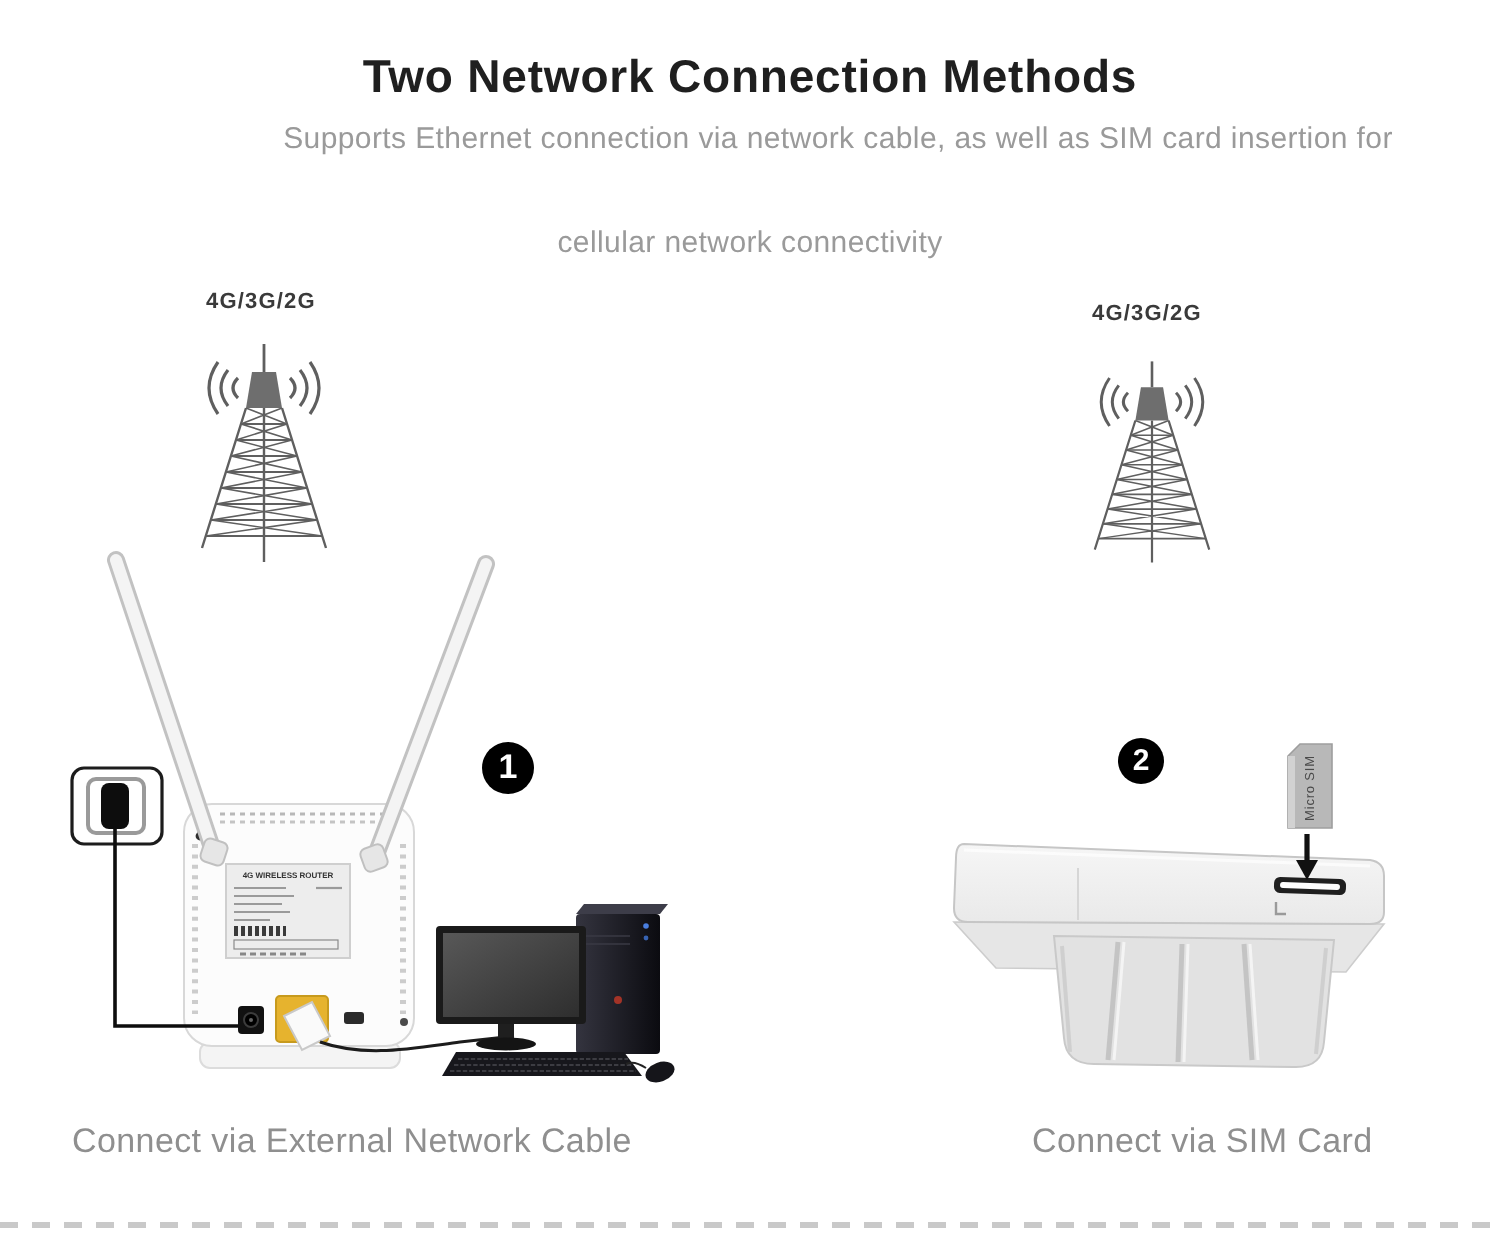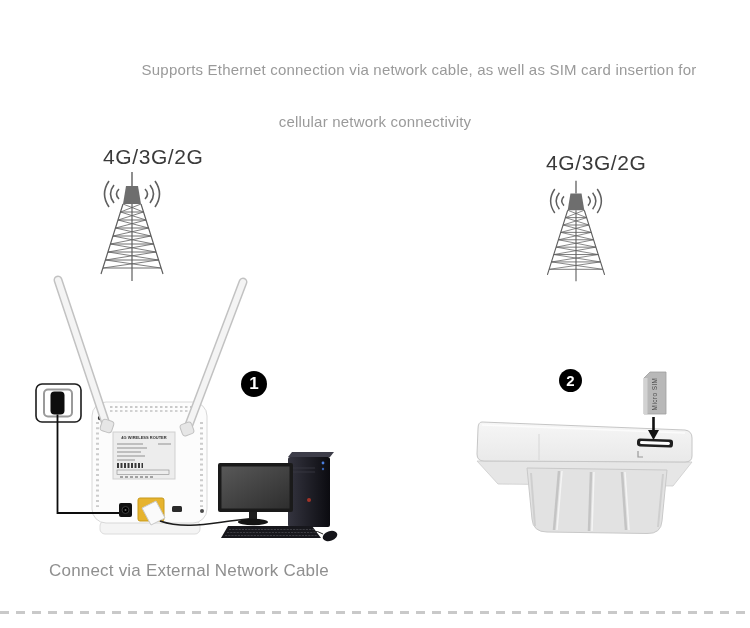--- a/index.html
+++ b/index.html
@@ -3,44 +3,45 @@
 <meta charset="utf-8">
 <style>
   html,body{margin:0;padding:0;background:#fff;}
   .stage{position:relative;width:750px;height:628px;background:#ffffff;overflow:hidden;
          font-family:"Liberation Sans", sans-serif;}
   .title{position:absolute;top:25px;left:0;width:100%;text-align:center;
          font-size:23px;font-weight:600;color:#1f1f1f;letter-spacing:0.4px;}
   .subtitle{position:absolute;left:0;width:100%;text-align:center;
             font-size:15px;color:#9a9a9a;letter-spacing:0.2px;}
   .sub1{top:61px;padding-left:44px;} .sub2{top:81px;margin-top:32px;}
-  .netlabel{position:absolute;font-size:21px;font-weight:400;color:#3a3a3a;letter-spacing:0.6px;}
+  .netlabel{position:absolute;font-size:11px;font-weight:700;color:#3a3a3a;letter-spacing:0.6px;}
   .netlabel.left{left:103px;top:145px;}
   .netlabel.right{left:546px;top:151px;}
   .badge{position:absolute;background:#000;border-radius:50%;color:#fff;
          display:flex;align-items:center;justify-content:center;font-weight:700;}
   .badge1{left:241px;top:371px;width:26px;height:26px;font-size:17px;}
   .badge2{left:559px;top:369px;width:23px;height:23px;font-size:15px;}
-  .caption{position:absolute;top:561px;font-size:17px;color:#8f8f8f;letter-spacing:0.2px;white-space:nowrap;margin-left:13px;}
+  .caption{position:absolute;top:561px;font-size:17px;color:#8f8f8f;letter-spacing:0.2px;white-space:nowrap;}
   .cap-left{left:36px;}
   .cap-right{left:516px;}
   .dashline{position:absolute;left:0;top:611px;width:750px;height:3px;
             background:repeating-linear-gradient(90deg,#c9c9c9 0 9px,transparent 9px 16px);}
   svg{position:absolute;display:block;}
   .tower-left{left:93px;top:170px;}
   .tower-right{left:540px;top:176px;}
   .scene-left{left:25px;top:272px;}
   .scene-right{left:470px;top:420px;}
   .sim-card-svg{left:630px;top:368px;}
 </style>
 </head>
 <body>
 
 <div class="stage">
 
+  <div class="title">Two Network Connection Methods</div>
   <div class="subtitle sub1">Supports Ethernet connection via network cable, as well as SIM card insertion for</div>
   <div class="subtitle sub2">cellular network connectivity</div>
 
   <div class="netlabel left">4G/3G/2G</div>
   <div class="netlabel right">4G/3G/2G</div>
 
   <svg class="tower-left" width="78" height="113" viewBox="0 0 78 113">
     <g fill="none" stroke="#5f5f5f">
       <path stroke-width="1.4" d="M39 2V16"></path>
       <path stroke-width="0.9" d="M27.5 42H50.5 M25 50H53 M22.5 58H55.5 M20 66H58 M17.5 74H60.5 M15 82H63 M12.5 90H65.5 M10 98H68"></path>
@@ -193,15 +194,16 @@
     <g>
       <line x1="23.5" y1="49" x2="23.5" y2="63" stroke="#111" stroke-width="2.6"></line>
       <polygon points="18,62 29,62 23.5,72" fill="#111"></polygon>
     </g>
   </svg>
 
   <div class="badge badge1">1</div>
   <div class="badge badge2">2</div>
 
   <div class="caption cap-left">Connect via External Network Cable</div>
+  <div class="caption cap-right">Connect via SIM Card</div>
 
   <div class="dashline"></div>
 </div>
 
 </body></html>

